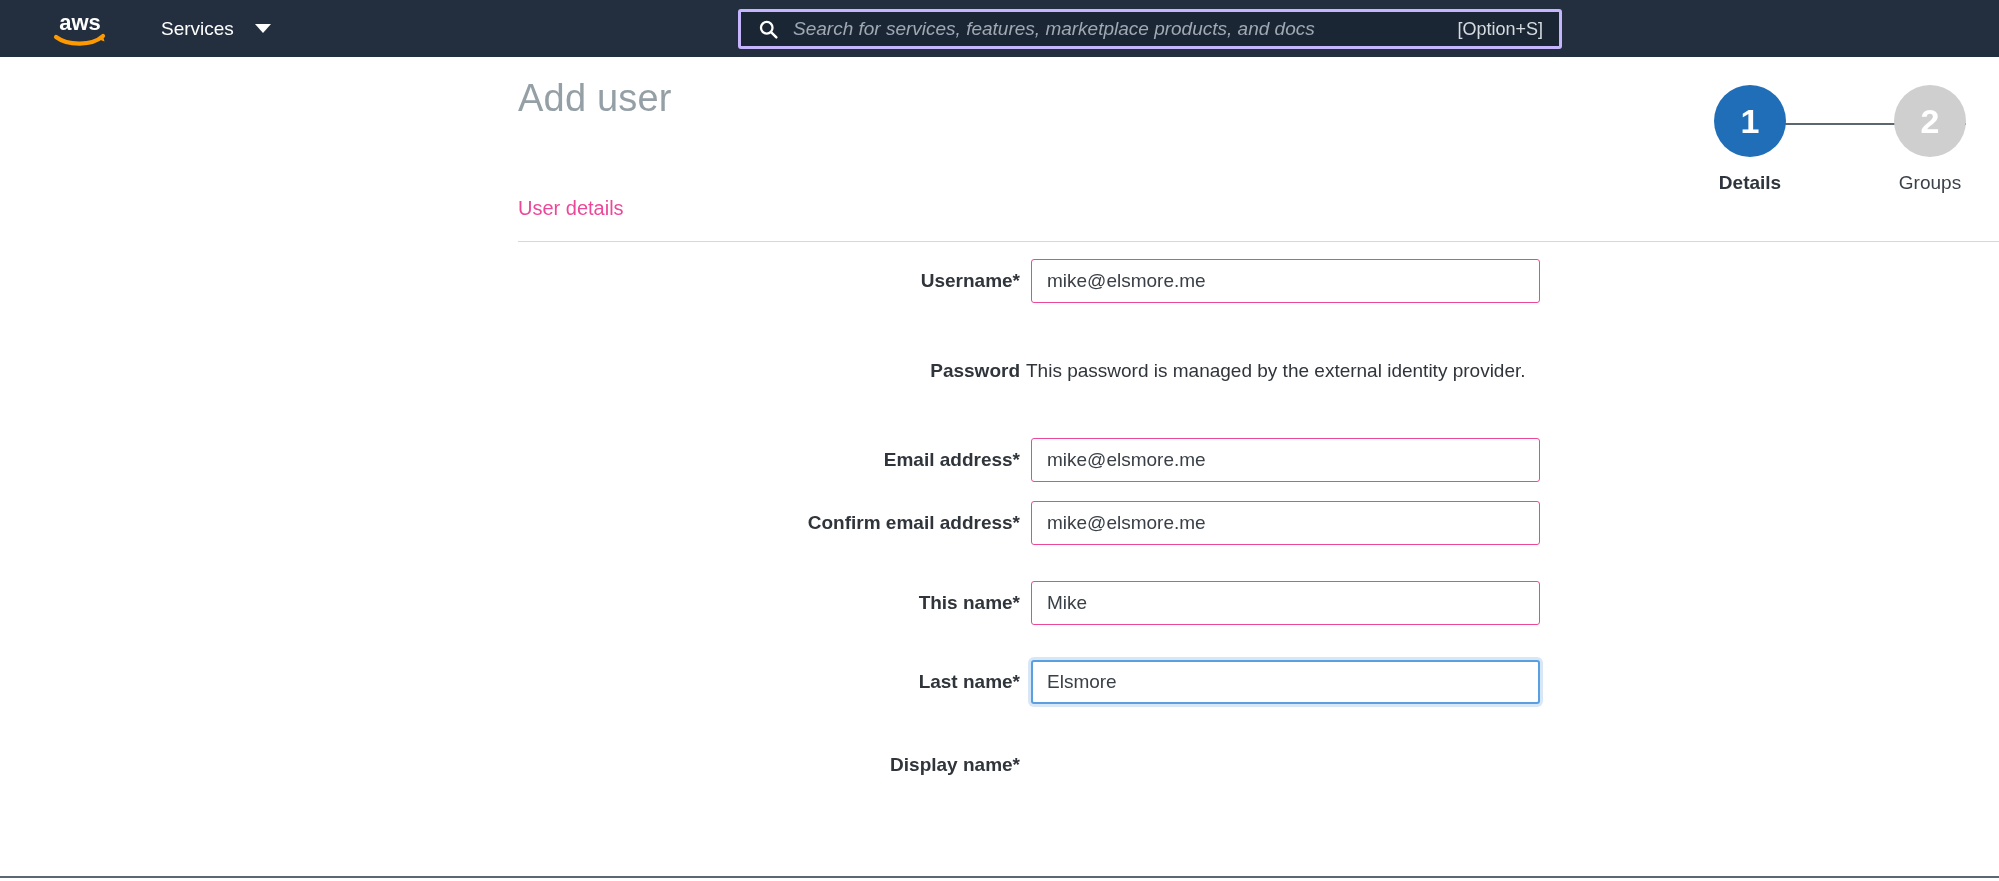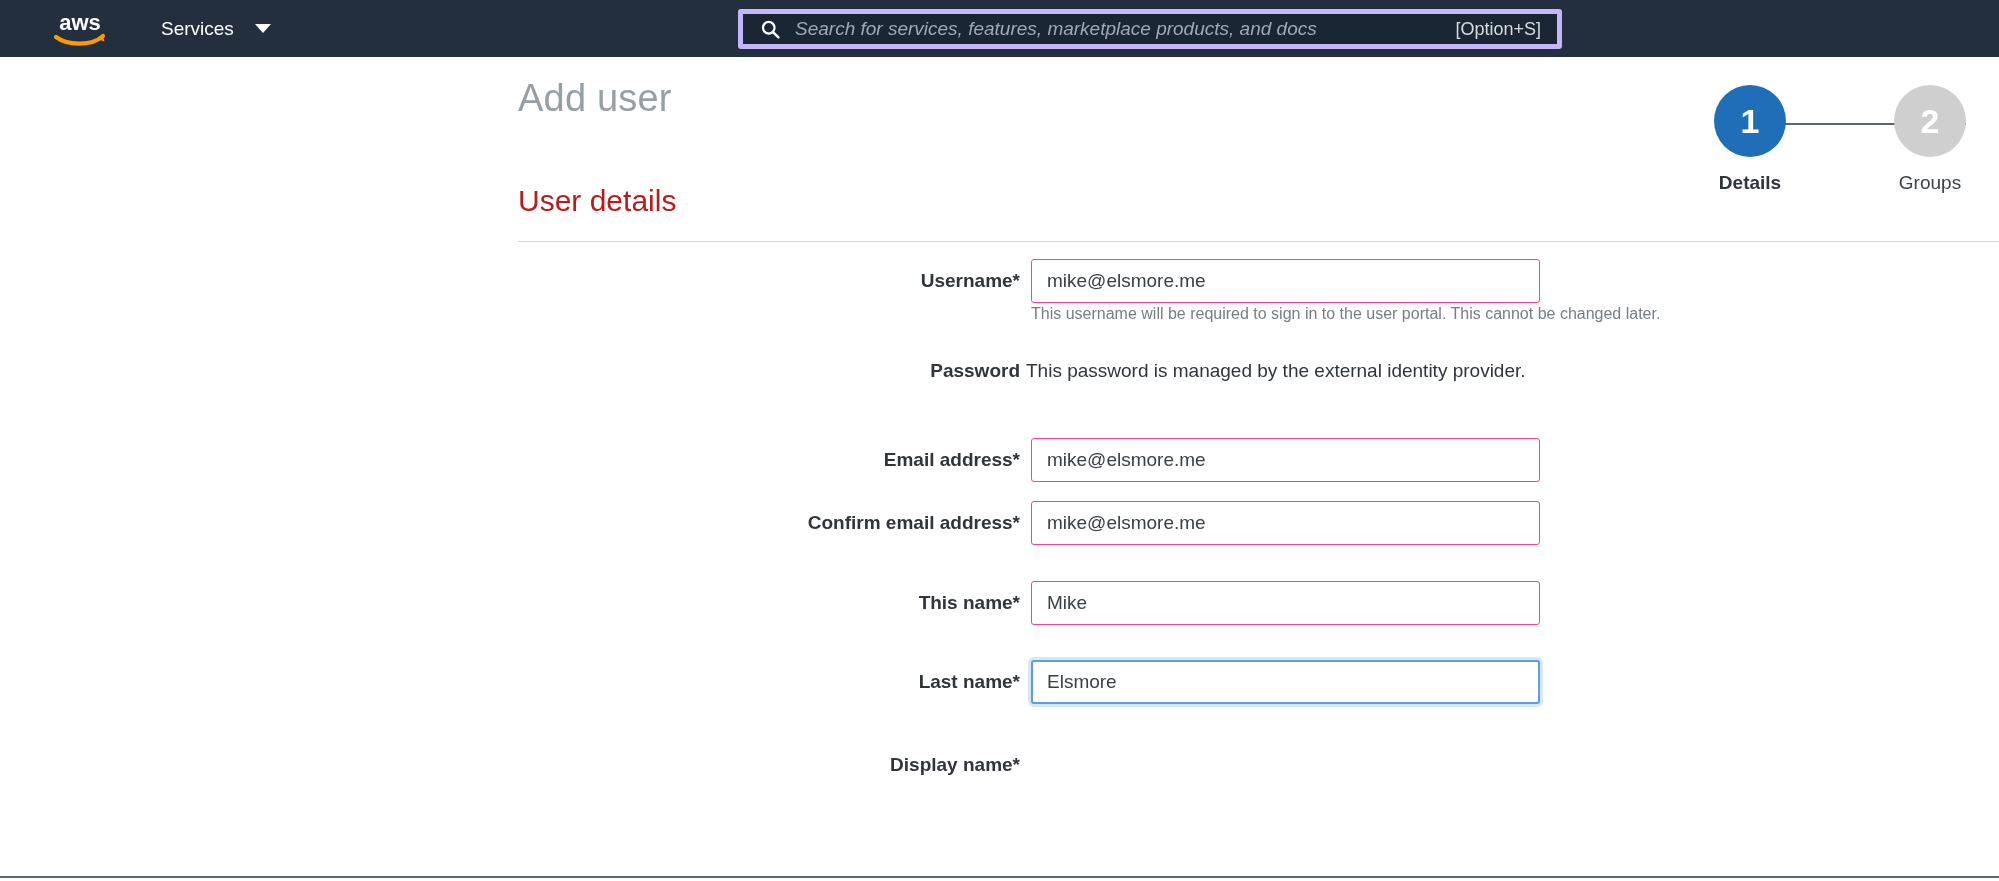--- a/index.html
+++ b/index.html
@@ -35,21 +35,21 @@
     width: 0; height: 0;
     border-left: 8px solid transparent;
     border-right: 8px solid transparent;
     border-top: 9px solid #ffffff;
     display: block;
   }
   .searchbar {
     position: absolute; left: 738px; top: 9px;
     width: 824px; height: 40px;
     background: #1b2634;
-    border: 5px solid #c4b5fd;
+    border: 3px solid #c4b5fd;
     border-radius: 3px;
     display: flex; align-items: center;
     padding: 0 16px 0 17px;
     cursor: text;
   }
   .search-icon { flex: 0 0 auto; width: 21px; height: 21px; display:block; margin-right: 14px; }
   .search-placeholder {
     flex: 1 1 auto;
     color: #9fa8b4;
     font-size: 19px;
@@ -91,22 +91,22 @@
     line-height: 1;
   }
   .step-1 .step-circle { background: #1f6eb7; }
   .step-2 .step-circle { background: #cfcfcf; }
   .step-label { margin-top: 15px; font-size: 19px; color: #3b4149; }
   .step-1 .step-label { font-weight: 700; color: #2f353c; }
   .step-2 .step-label { font-weight: 400; color: #3b4149; }
 
   
   .section-title {
-    position: absolute; left: 518px; top: 127px;
-    font-size: 30px; font-weight: 400; color: #b91c1c;
+    position: absolute; left: 518px; top: 140px;
+    font-size: 20px; font-weight: 400; color: #ec4899;
   }
   .section-rule {
     position: absolute; left: 518px; top: 184px;
     width: 1481px; height: 1px; background: #d5d9dd;
   }
 
   
   .form { position: absolute; left: 0; top: 0; width: 1999px; }
   .row { position: absolute; left: 0; width: 1994px; height: 44px; }
   .row-label {
@@ -195,21 +195,20 @@
   <div class="section-title">User details</div>
   <div class="section-rule"></div>
 
   <div class="form">
 
     <div class="row" style="top:202px;">
       <div class="row-label">Username*</div>
       <div class="row-field">
         <input class="text-input" type="text" value="mike@elsmore.me" style="">
       </div>
-      <div class="hint">This username will be required to sign in to the user portal. This cannot be changed later.</div>
     </div>
 
     <div class="row" style="top:292px;">
       <div class="row-label">Password</div>
       <div class="row-field" style="left:1026px;">
         <div class="static-value">This password is managed by the external identity provider.</div>
       </div>
     </div>
 
     <div class="row" style="top:381px;">

